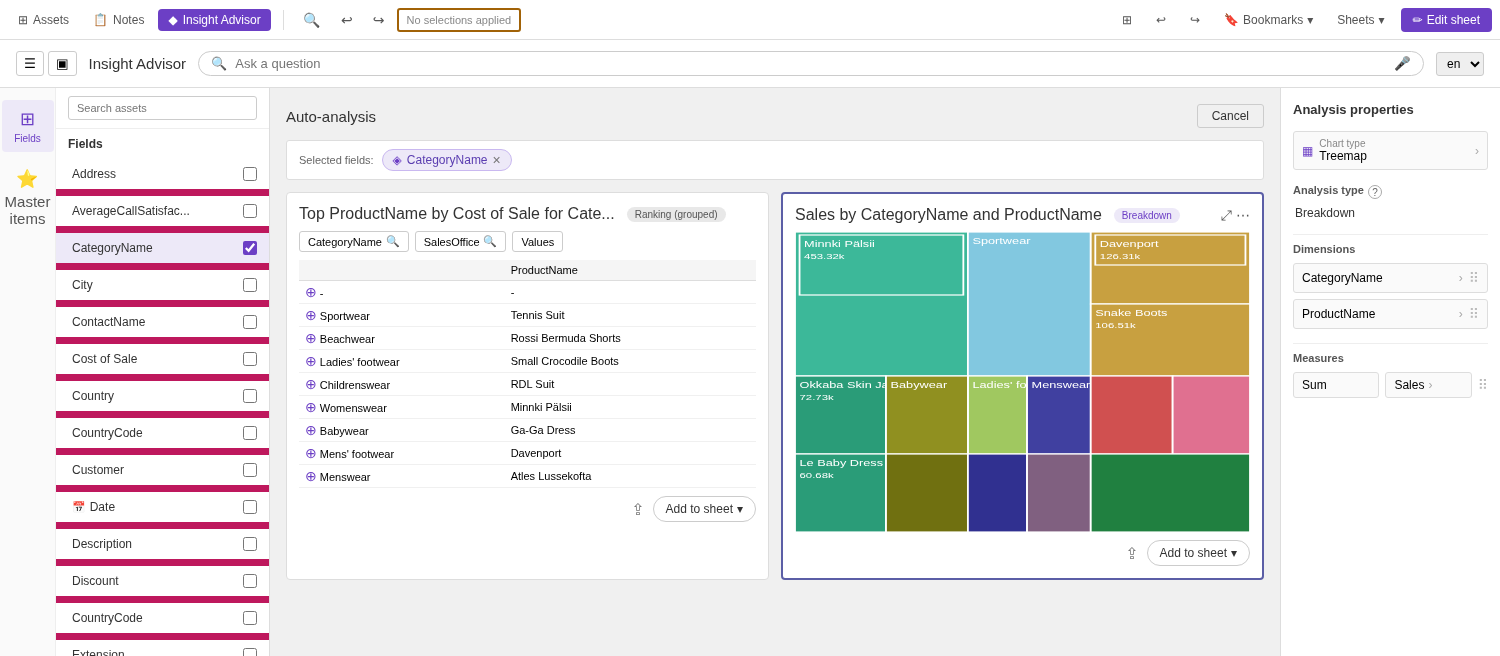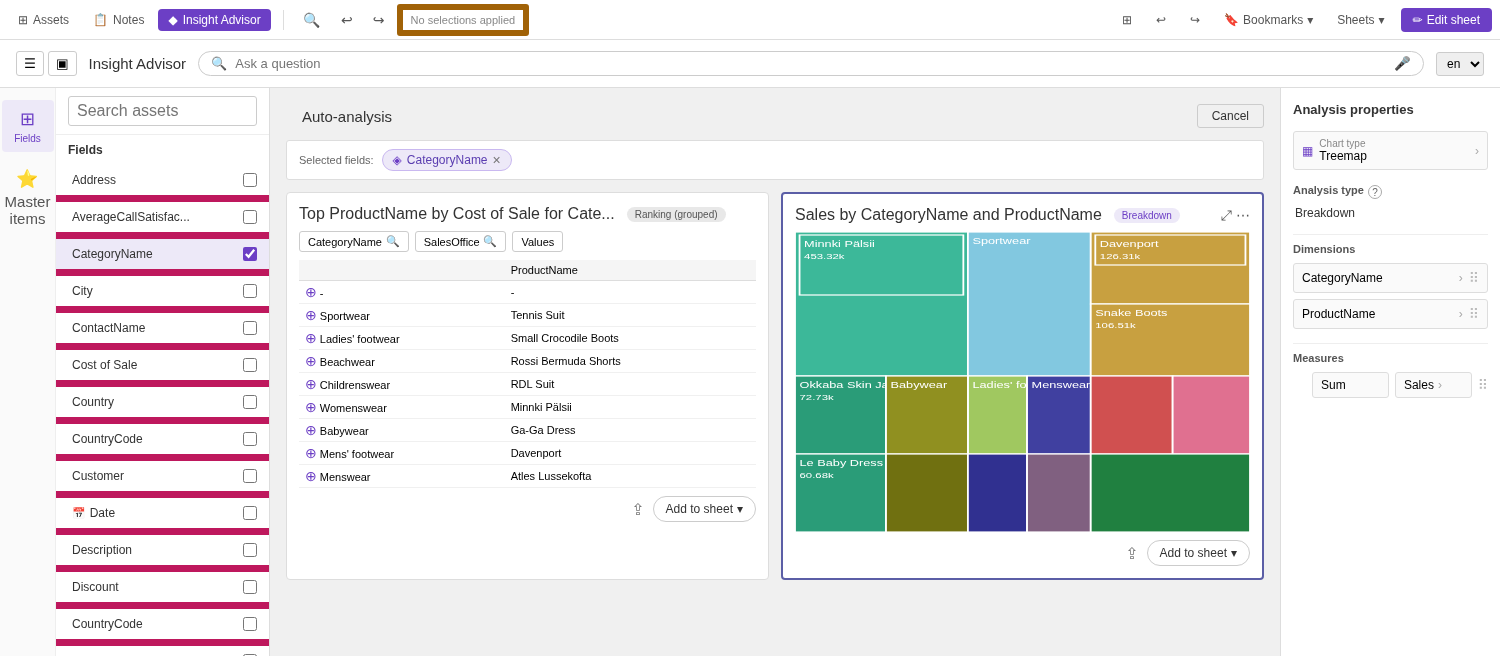--- a/index.html
+++ b/index.html
@@ -27,21 +27,21 @@
     .top-bar-spacer { flex: 1; }
     .top-bar-right { display: flex; align-items: center; gap: 8px; }
     .top-btn {
       background: transparent; border: none; cursor: pointer; color: #555; font-size: 12px;
       display: flex; align-items: center; gap: 4px; padding: 4px 8px; border-radius: 3px;
     }
     .edit-btn {
       background: #6c3fc5; color: #fff; border: none; padding: 5px 12px; border-radius: 4px;
       font-size: 12px; cursor: pointer; display: flex; align-items: center; gap: 4px;
     }
-    .no-sel { font-size: 11px; color: #888; border: 6px solid #a16207; border-radius: 3px; padding: 4px 8px; }
+    .no-sel { font-size: 11px; color: #888; border: 2px solid #a16207; border-radius: 3px; padding: 4px 8px; }
 
     
     .second-bar {
       height: 48px;
       background: #fff;
       border-bottom: 1px solid #ddd;
       display: flex;
       align-items: center;
       padding: 0 16px;
       gap: 12px;
@@ -71,21 +71,21 @@
       border-right: 1px solid #ddd;
       display: flex;
       flex-direction: column;
       overflow: hidden;
     }
     .sidebar-search {
       padding: 8px 12px;
       border-bottom: 1px solid #eee;
     }
     .sidebar-search input {
-      width: 100%; border: 1px solid #ccc; border-radius: 3px; padding: 5px 8px; font-size: 16px; outline: none;
+      width: 100%; border: 1px solid #ccc; border-radius: 3px; padding: 5px 8px; font-size: 11px; outline: none;
     }
     .sidebar-section-header {
       padding: 8px 12px; font-size: 12px; font-weight: 600; color: #333;
     }
     .sidebar-nav {
       width: 56px;
       background: #fafafa;
       border-right: 1px solid #eee;
       display: flex; flex-direction: column; align-items: center;
       padding-top: 12px; gap: 8px;
@@ -114,21 +114,20 @@
       overflow-y: auto;
       padding: 16px;
       display: flex;
       flex-direction: column;
       gap: 12px;
     }
 
     .auto-analysis-header {
       display: flex; align-items: center; justify-content: space-between;
       background: transparent;
-      margin-left: 16px;
     }
     .auto-analysis-title { font-size: 15px; font-weight: 500; color: #333; }
     .cancel-btn {
       background: transparent; border: 1px solid #ccc; border-radius: 3px;
       padding: 4px 14px; font-size: 12px; cursor: pointer; color: #333;
     }
 
     .selected-fields-bar {
       background: #fff; border: 1px solid #ddd; border-radius: 3px;
       padding: 8px 12px; display: flex; align-items: center; gap: 8px;
@@ -203,21 +202,21 @@
     .rp-item {
       display: flex; align-items: center; gap: 6px; padding: 6px 8px;
       border: 1px solid #ddd; border-radius: 3px; margin-bottom: 6px; background: #fafafa;
       font-size: 12px; cursor: pointer;
     }
     .rp-item-label { flex: 1; }
     .rp-item-arrow { color: #aaa; font-size: 12px; }
     .rp-item-drag { color: #bbb; font-size: 14px; cursor: grab; }
     .help-icon { width: 14px; height: 14px; border-radius: 50%; border: 1px solid #aaa; display: inline-flex; align-items: center; justify-content: center; font-size: 10px; color: #666; cursor: pointer; }
 
-    .rp-row { display: flex; align-items: center; gap: 6px; margin-bottom: 6px; margin-left: 19px; }
+    .rp-row { display: flex; align-items: center; gap: 6px; margin-bottom: 6px; }
     .rp-measure-item {
       display: flex; align-items: center; gap: 4px; padding: 5px 8px;
       border: 1px solid #ddd; border-radius: 3px; background: #fafafa; font-size: 12px; flex: 1;
     }
   </style>
 </head>
 <body>
 
 <div class="top-bar">
   <button class="top-tab">
@@ -457,30 +456,30 @@
                 <tr>
       <td>
         <span class="expand-icon">⊕</span>
         <span> Sportwear</span>
       </td>
       <td>Tennis Suit</td>
     </tr>
                 <tr>
       <td>
         <span class="expand-icon">⊕</span>
+        <span> Beachwear</span>
+      </td>
+      <td>Rossi Bermuda Shorts</td>
+    </tr>
+                <tr>
+      <td>
+        <span class="expand-icon">⊕</span>
         <span> Ladies' footwear</span>
       </td>
       <td>Small Crocodile Boots</td>
-    </tr>
-                <tr>
-      <td>
-        <span class="expand-icon">⊕</span>
-        <span> Beachwear</span>
-      </td>
-      <td>Rossi Bermuda Shorts</td>
     </tr>
                 <tr>
       <td>
         <span class="expand-icon">⊕</span>
         <span> Childrenswear</span>
       </td>
       <td>RDL Suit</td>
     </tr>
                 <tr>
       <td>

